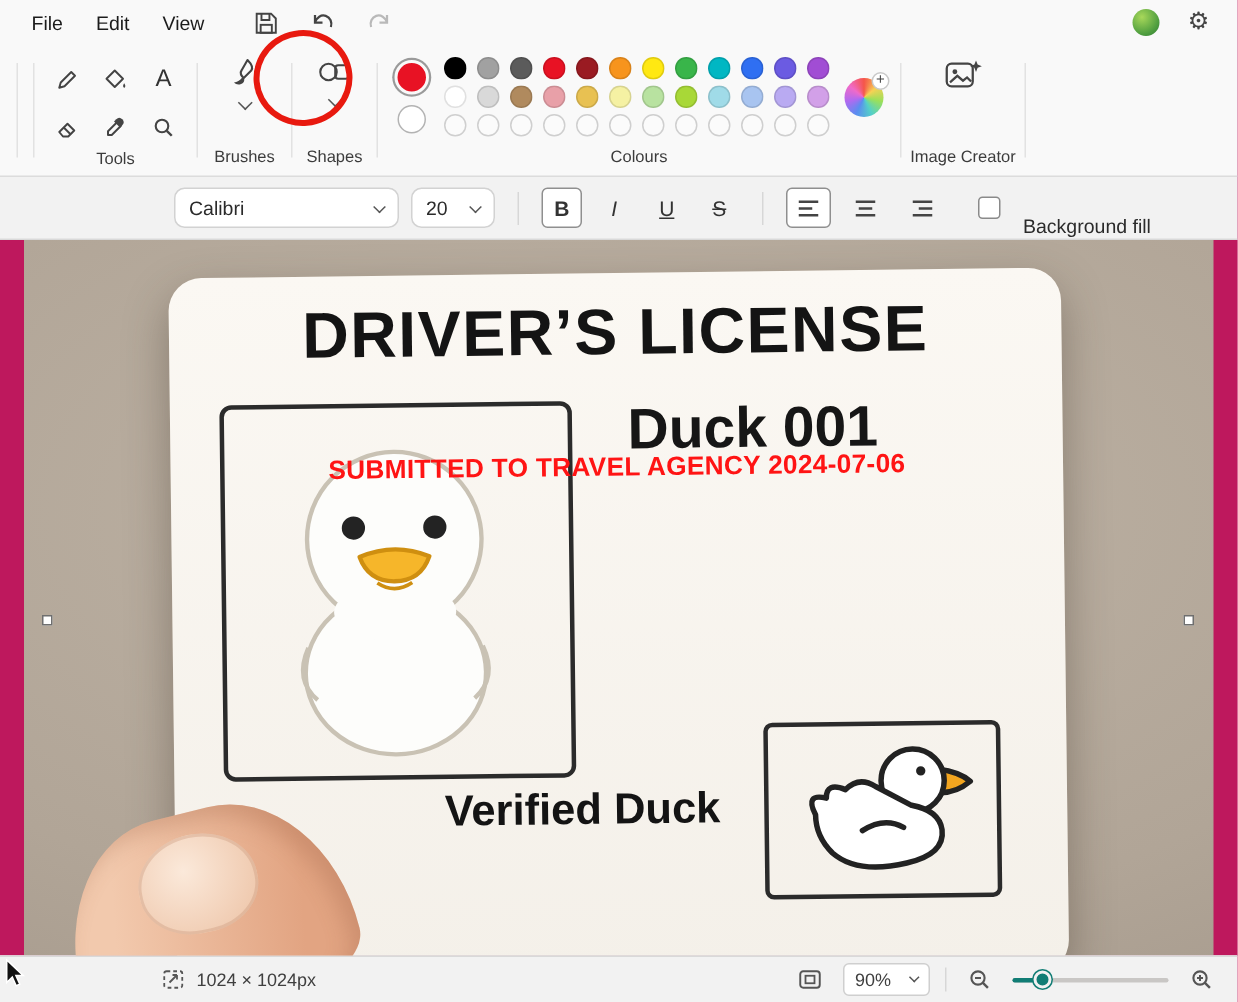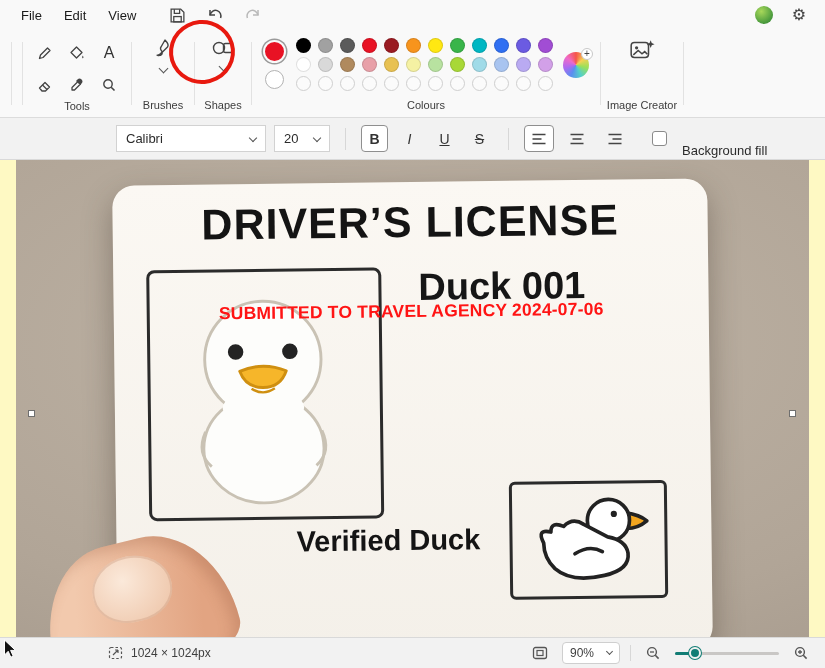--- a/index.html
+++ b/index.html
@@ -49,41 +49,41 @@
   .swatch.empty { background:#fbfbfb; border:1px solid #cfcfcf; }
   .wheel { position:relative; width:26px; height:26px; border-radius:50%;
     background:conic-gradient(#f5554a,#f7d154,#9be05a,#54d0c8,#5a8df0,#b06af0,#f06ac8,#f5554a); }
   .wheel-plus { position:absolute; right:-4px; top:-4px; width:12px; height:12px; border-radius:50%;
     background:#fff; border:1px solid #c9c9c9; font-size:10px; line-height:10px; text-align:center; color:#444; }
 
   
   .textbar { position:absolute; left:0; top:118px; width:825px; height:42px;
     background:#f2f2f2; border-bottom:1px solid #d9d9d9;
     display:flex; align-items:center; gap:8px; padding-left:116px; }
-  .dd { height:27px; background:#fff; border:1px solid #d2d2d2; border-radius:0;
+  .dd { height:27px; background:#fff; border:1px solid #d2d2d2; border-radius:7px;
     display:flex; align-items:center; justify-content:space-between; padding:0 9px; font-size:13px; color:#2b2b2b; }
   .dd .chev { margin:0 0 2px 8px; width:6px; height:6px; }
   .dd-font { width:150px; }
   .dd-size { width:56px; }
   .tb2-sep { width:1px; height:22px; background:#d7d7d7; margin:0 7px; }
   .fmt-btn { width:27px; height:27px; display:flex; align-items:center; justify-content:center;
     border-radius:4px; font-size:14px; color:#333; border:1px solid transparent; }
   .fmt-btn.sel { border:1px solid #8f8f8f; background:#fff; }
   .fmt-b { font-weight:bold; }
   .fmt-i { font-style:italic; }
   .fmt-u { text-decoration:underline; }
   .fmt-s { text-decoration:line-through; }
   .align-btn { width:30px; height:27px; display:flex; align-items:center; justify-content:center;
     border-radius:4px; border:1px solid transparent; }
   .align-btn.sel { border:1px solid #8f8f8f; background:#fff; }
   .chkbox { width:15px; height:15px; border:1.3px solid #8a8a8a; border-radius:3px; background:#fff; margin:0 7px 0 14px; }
   .chk-label { font-size:13px; color:#2b2b2b;margin-top:24px; }
 
   
-  .canvas-region { position:absolute; left:0; top:160px; width:825px; bottom:31px; background:#fef9c3;padding-left:9px; }
+  .canvas-region { position:absolute; left:0; top:160px; width:825px; bottom:31px; background:#be185d;padding-left:9px; }
   .photo { position:absolute; left:16px; right:16px; top:0; bottom:0; overflow:hidden;
     background:radial-gradient(130% 110% at 50% 38%, #bfb4a6 0%, #b1a597 55%, #9d9184 100%); }
   .card { position:absolute; left:99px; top:22px; width:595px; height:470px;
     background:linear-gradient(180deg,#fbf8f3,#f4f0e9); border-radius:22px;
     transform:rotate(-0.7deg); box-shadow:0 12px 30px rgba(55,45,35,.38); }
   .card-title { position:absolute; top:16px; left:0; width:100%; text-align:center;
     font-size:43px; font-weight:800; letter-spacing:1px; color:#141414; }
   .card-id { position:absolute; top:84px; left:305px; font-size:38px; font-weight:700; color:#161616; }
   .card-stamp { position:absolute; top:119px; left:0; width:100%; text-align:center;
     font-size:17.5px; font-weight:700; color:#ff1414; letter-spacing:.2px; z-index:4; }

